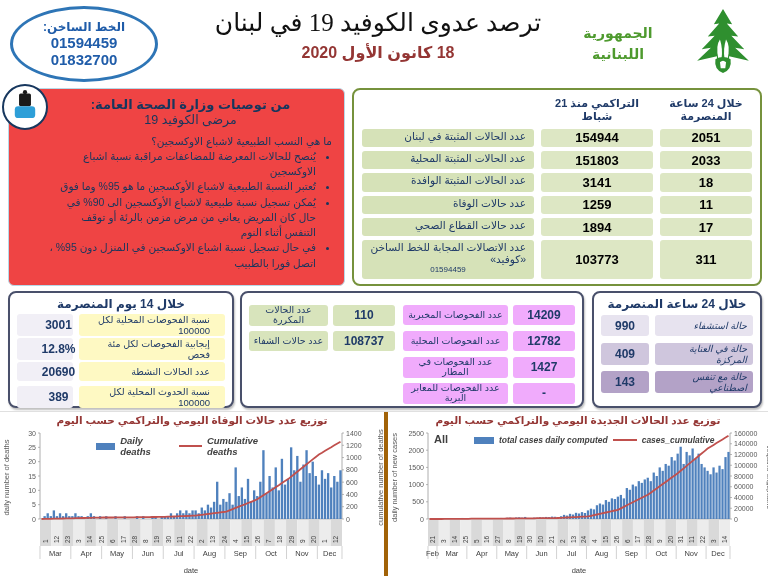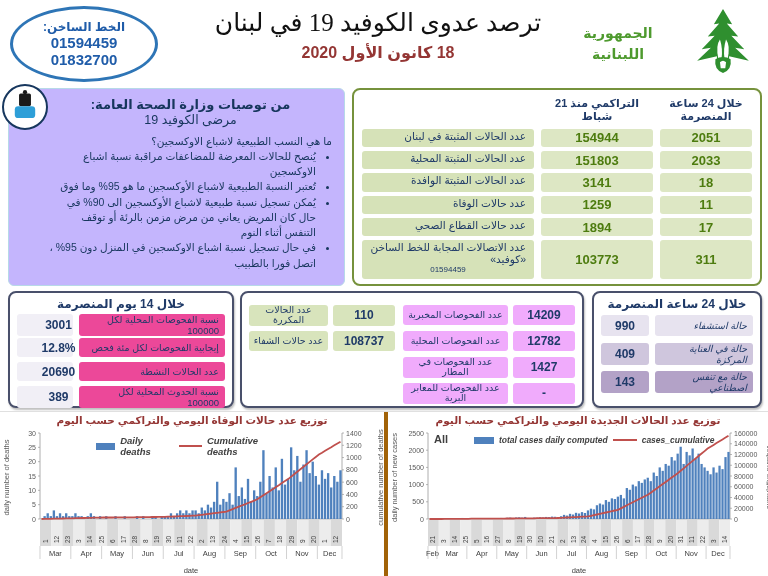--- a/index.html
+++ b/index.html
@@ -21,56 +21,56 @@
 
   .hotline { position:absolute; top:6px; left:10px; width:148px; height:76px;
     border:3px solid #2e75b6; border-radius:50%;
     display:flex; flex-direction:column; align-items:center; justify-content:center;
     color:#1f5ca9; }
   .hotline .hl-label { font-size:12px; font-weight:bold; }
   .hotline .hl-num  { font-size:15px; font-weight:bold; direction:ltr; line-height:1.15; }
 
   
   .advisory { position:absolute; top:88px; left:8px; width:337px; height:198px;
-    background:#c4b5fd; border:1px solid #b7d9e8; border-radius:6px;
+    background:#ef4444; border:1px solid #b7d9e8; border-radius:6px;
     padding:8px 12px 6px 40px; color:#17365d; }
   .advisory h3 { font-size:13px; font-weight:bold; text-align:center; }
   .advisory h4 { font-size:12.5px; font-weight:normal; text-align:center; margin-bottom:8px;}
   .advisory .intro { font-size:10.5px; margin-bottom:2px; }
   .advisory ul { list-style:disc; padding-right:16px; }
   .advisory li { font-size:10.5px; line-height:1.45; }
   .oximeter-badge { position:absolute; top:84px; left:2px; width:46px; height:46px;
     background:#fff; border:2px solid #17375e; border-radius:50%; z-index:5;
     display:flex; align-items:center; justify-content:center; }
 
   
   .main-table { position:absolute; top:88px; left:352px; width:410px; height:198px;
     background:#fff; border:2px solid #76923c; border-radius:8px; padding:5px 8px; }
   .mt-grid { display:grid; grid-template-columns:92px 112px 1fr; column-gap:7px; row-gap:4px;
     height:100%; align-content:stretch; }
   .mt-head { font-size:11px; font-weight:bold; color:#1f3a68; text-align:center;
     display:flex; align-items:center; justify-content:center; line-height:1.2; }
   .mt-cell { border-radius:3px; display:flex; align-items:center; justify-content:center;
-    font-size:13px; font-weight:bold; color:#4d7c0f; background:#dde7c4; }
+    font-size:13px; font-weight:bold; color:#000000; background:#dde7c4; }
   .mt-label { background:#d6e2b8; color:#1f3a68; font-size:10.5px; font-weight:normal;
     justify-content:flex-start; padding:1px 8px; line-height:1.15; flex-direction:column;
     align-items:flex-start; }
   .mt-label .sub { font-size:8px; direction:ltr; align-self:center; }
 
   
   .panel { position:absolute; top:291px; height:117px; background:#fff;
     border:2px solid #49506b; border-radius:8px; box-shadow:1px 2px 2px rgba(0,0,0,.25);
     padding:4px 7px; color:#1f3a68; }
   .panel .p-title { font-size:12px; font-weight:bold; text-align:center; color:#1f3a68; }
 
   .p14 { left:8px; width:226px; }
   .p14 .rows { display:flex; flex-direction:column; gap:5px; margin-top:3px;}
   .p14 .row { display:grid; grid-template-columns:1fr 56px; column-gap:6px; height:19px; }
-  .p14 .lab { background:#ec4899; border-radius:3px; font-size:9.5px; display:flex;
-    align-items:center; padding:0 6px; }
+  .p14 .lab { background:#fef9c3; border-radius:3px; font-size:9.5px; display:flex;
+    align-items:center; padding:0 15px; }
   .p14 .val { background:#f1eff6; border-radius:3px; font-size:12px; font-weight:bold;
     display:flex; align-items:center; justify-content:center;padding-left:27px; }
 
   .ptests { left:240px; width:344px; padding-top:12px;}
   .ptests .cols { display:grid; grid-template-columns:172px 1fr; column-gap:8px; }
   .tg-rows, .pg-rows { display:flex; flex-direction:column; gap:6px; }
   .pair { display:grid; grid-template-columns:62px 1fr; column-gap:5px; height:20px; }
   .pair .lab { border-radius:3px; font-size:9.5px; display:flex; align-items:center;
     justify-content:center; padding:0 4px; text-align:center; line-height:1.1;}
   .pair .val { border-radius:3px; font-size:12px; font-weight:bold; display:flex;

